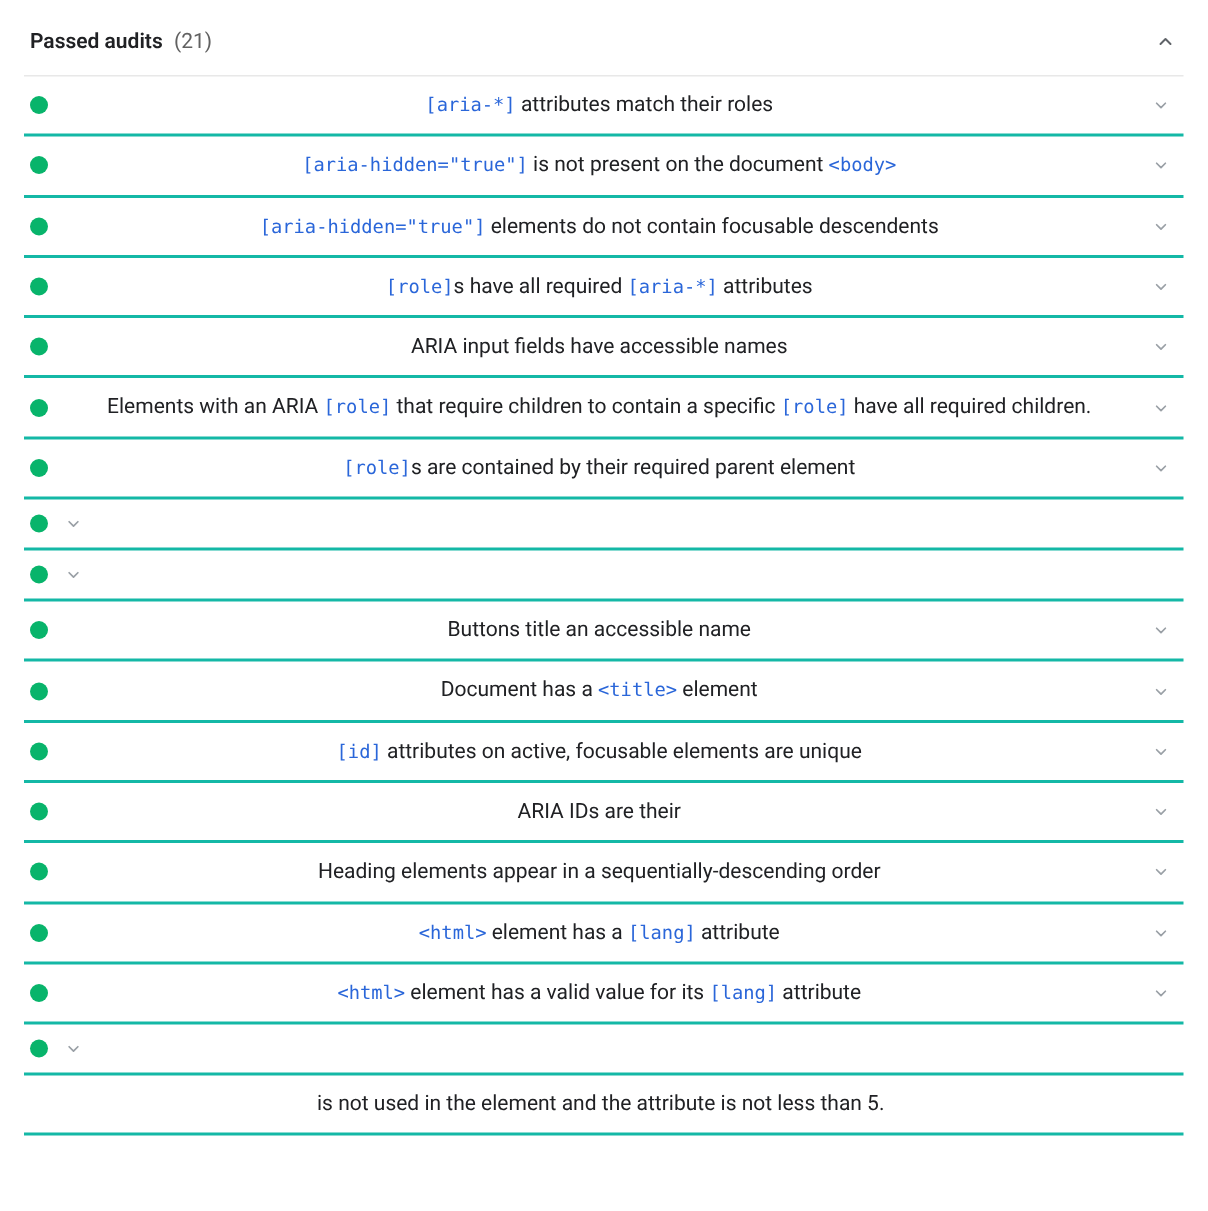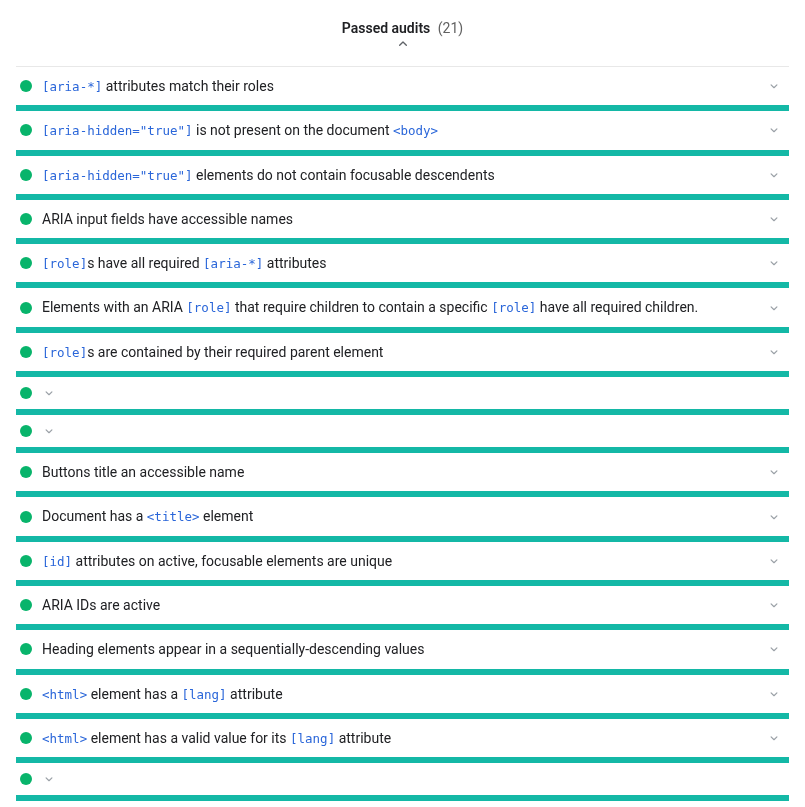--- a/index.html
+++ b/index.html
@@ -10,21 +10,20 @@
     font-size: 14px;
     width: 805px;
   }
   .panel { padding: 8px 16px 16px 16px; }
   .header {
     display: flex;
     align-items: center;
     justify-content: space-between;
     padding: 12px 4px 14px 4px;
     cursor: pointer;
-    flex-direction: column;
   }
   .header-title {
     font-weight: 600;
     font-size: 14px;
     color: #202124;
   }
   .header-count {
     font-weight: 400;
     color: #616161;
     margin-left: 4px;
@@ -33,23 +32,24 @@
     width: 16px;
     height: 16px;
     color: #5f6368;
     flex-shrink: 0;
   }
   .audits { border-top: 1px solid #e8e8e8; }
   .audit-row {
     display: flex;
     align-items: center;
     padding: 9px 4px 9px 0;
-    border-bottom: 6px solid #14b8a6;
+    border-bottom: 2px solid #14b8a6;
     cursor: pointer;
     gap: 10px;
+    text-align: center;
   }
   .status-dot {
     width: 12px;
     height: 12px;
     border-radius: 50%;
     background: #08b46b;
     flex-shrink: 0;
     margin-left: 4px;
   }
   .audit-text {
@@ -102,34 +102,34 @@
       </div>
       <div class="audit-row">
         <span class="status-dot"></span>
         <span class="audit-text"><code>[aria-hidden="true"]</code> elements do not contain focusable descendents</span>
         <svg viewBox="0 0 24 24" class="row-chevron">
           <path d="M7 10l5 5 5-5" fill="none" stroke="currentColor" stroke-width="2" stroke-linecap="round" stroke-linejoin="round"></path>
         </svg>
       </div>
       <div class="audit-row">
         <span class="status-dot"></span>
+        <span class="audit-text"><code>[role]</code>s have all required <code>[aria-*]</code> attributes</span>
+        <svg viewBox="0 0 24 24" class="row-chevron">
+          <path d="M7 10l5 5 5-5" fill="none" stroke="currentColor" stroke-width="2" stroke-linecap="round" stroke-linejoin="round"></path>
+        </svg>
+      </div>
+      <div class="audit-row">
+        <span class="status-dot"></span>
         <span class="audit-text">ARIA input fields have accessible names</span>
         <svg viewBox="0 0 24 24" class="row-chevron">
           <path d="M7 10l5 5 5-5" fill="none" stroke="currentColor" stroke-width="2" stroke-linecap="round" stroke-linejoin="round"></path>
         </svg>
       </div>
       <div class="audit-row">
         <span class="status-dot"></span>
-        <span class="audit-text"><code>[role]</code>s have all required <code>[aria-*]</code> attributes</span>
-        <svg viewBox="0 0 24 24" class="row-chevron">
-          <path d="M7 10l5 5 5-5" fill="none" stroke="currentColor" stroke-width="2" stroke-linecap="round" stroke-linejoin="round"></path>
-        </svg>
-      </div>
-      <div class="audit-row">
-        <span class="status-dot"></span>
         <span class="audit-text">Elements with an ARIA <code>[role]</code> that require children to contain a specific <code>[role]</code> have all required children.</span>
         <svg viewBox="0 0 24 24" class="row-chevron">
           <path d="M7 10l5 5 5-5" fill="none" stroke="currentColor" stroke-width="2" stroke-linecap="round" stroke-linejoin="round"></path>
         </svg>
       </div>
       <div class="audit-row">
         <span class="status-dot"></span>
         <span class="audit-text"><code>[role]</code>s are contained by their required parent element</span>
         <svg viewBox="0 0 24 24" class="row-chevron">
           <path d="M7 10l5 5 5-5" fill="none" stroke="currentColor" stroke-width="2" stroke-linecap="round" stroke-linejoin="round"></path>
@@ -163,28 +163,28 @@
       </div>
       <div class="audit-row">
         <span class="status-dot"></span>
         <span class="audit-text"><code>[id]</code> attributes on active, focusable elements are unique</span>
         <svg viewBox="0 0 24 24" class="row-chevron">
           <path d="M7 10l5 5 5-5" fill="none" stroke="currentColor" stroke-width="2" stroke-linecap="round" stroke-linejoin="round"></path>
         </svg>
       </div>
       <div class="audit-row">
         <span class="status-dot"></span>
-        <span class="audit-text">ARIA IDs are active</span>
-        <svg viewBox="0 0 24 24" class="row-chevron">
-          <path d="M7 10l5 5 5-5" fill="none" stroke="currentColor" stroke-width="2" stroke-linecap="round" stroke-linejoin="round"></path>
-        </svg>
-      </div>
-      <div class="audit-row">
-        <span class="status-dot"></span>
-        <span class="audit-text">Heading elements appear in a sequentially-descending values</span>
+        <span class="audit-text">ARIA IDs are their</span>
+        <svg viewBox="0 0 24 24" class="row-chevron">
+          <path d="M7 10l5 5 5-5" fill="none" stroke="currentColor" stroke-width="2" stroke-linecap="round" stroke-linejoin="round"></path>
+        </svg>
+      </div>
+      <div class="audit-row">
+        <span class="status-dot"></span>
+        <span class="audit-text">Heading elements appear in a sequentially-descending order</span>
         <svg viewBox="0 0 24 24" class="row-chevron">
           <path d="M7 10l5 5 5-5" fill="none" stroke="currentColor" stroke-width="2" stroke-linecap="round" stroke-linejoin="round"></path>
         </svg>
       </div>
       <div class="audit-row">
         <span class="status-dot"></span>
         <span class="audit-text"><code>&lt;html&gt;</code> element has a <code>[lang]</code> attribute</span>
         <svg viewBox="0 0 24 24" class="row-chevron">
           <path d="M7 10l5 5 5-5" fill="none" stroke="currentColor" stroke-width="2" stroke-linecap="round" stroke-linejoin="round"></path>
         </svg>

